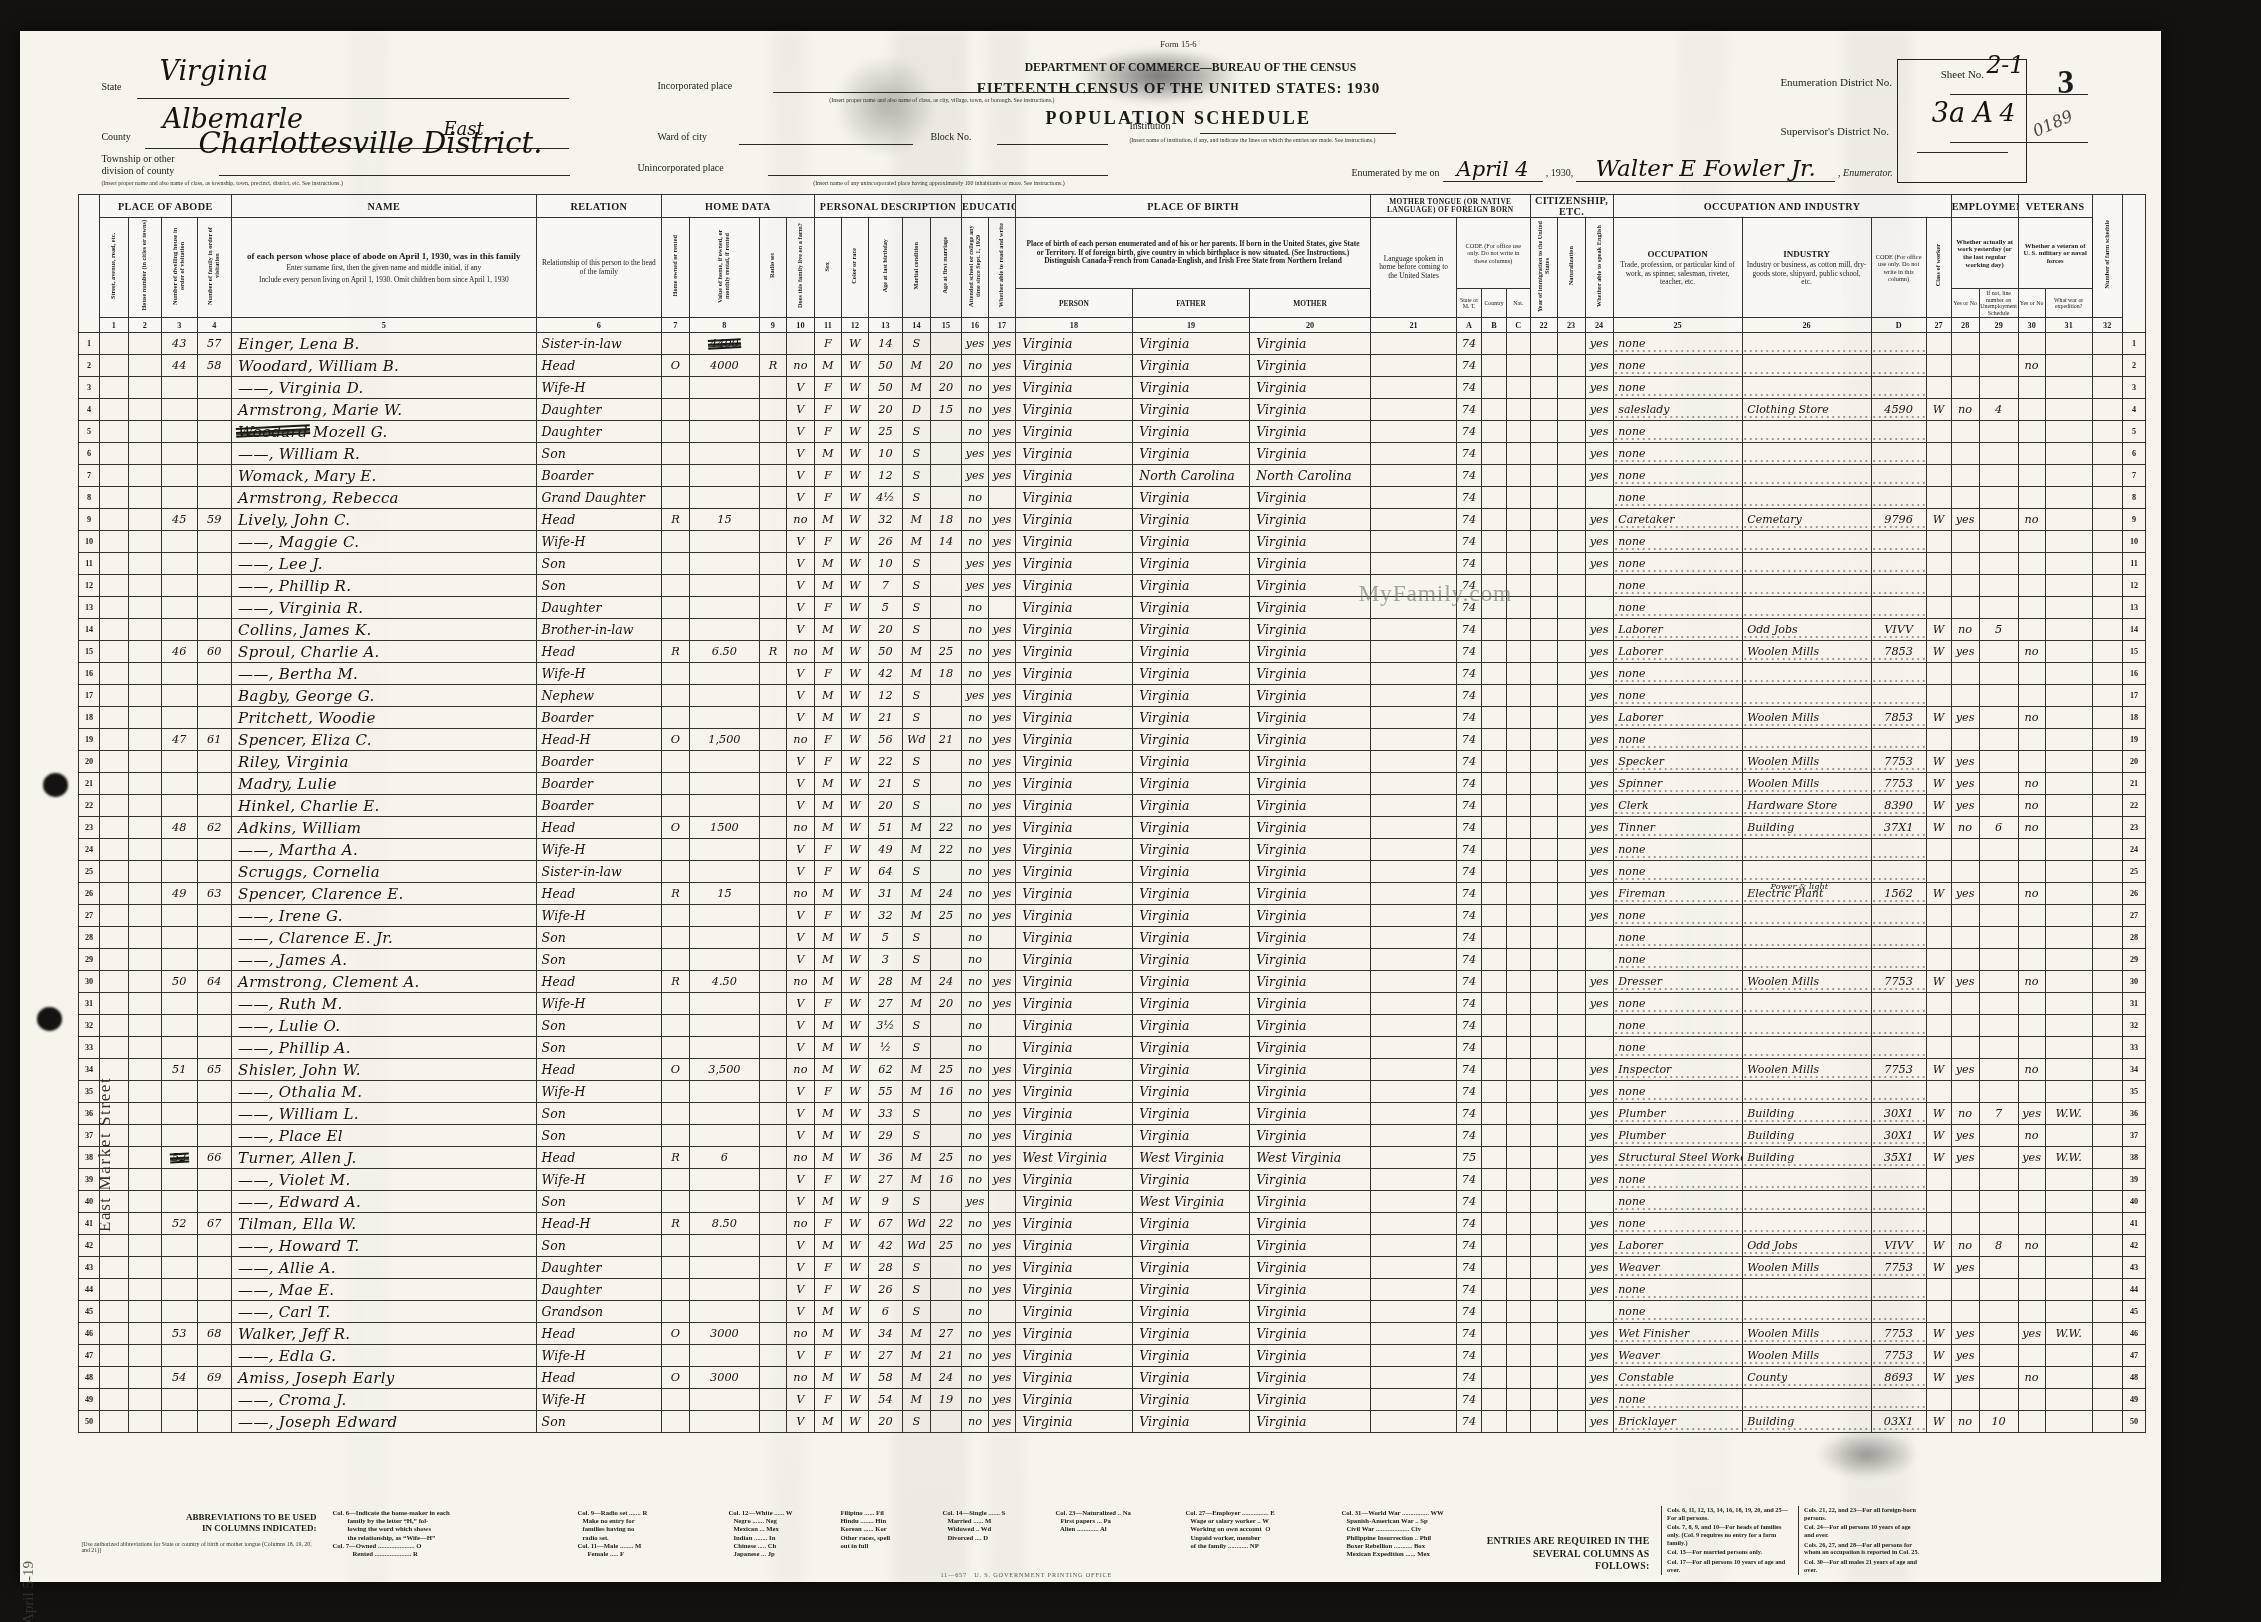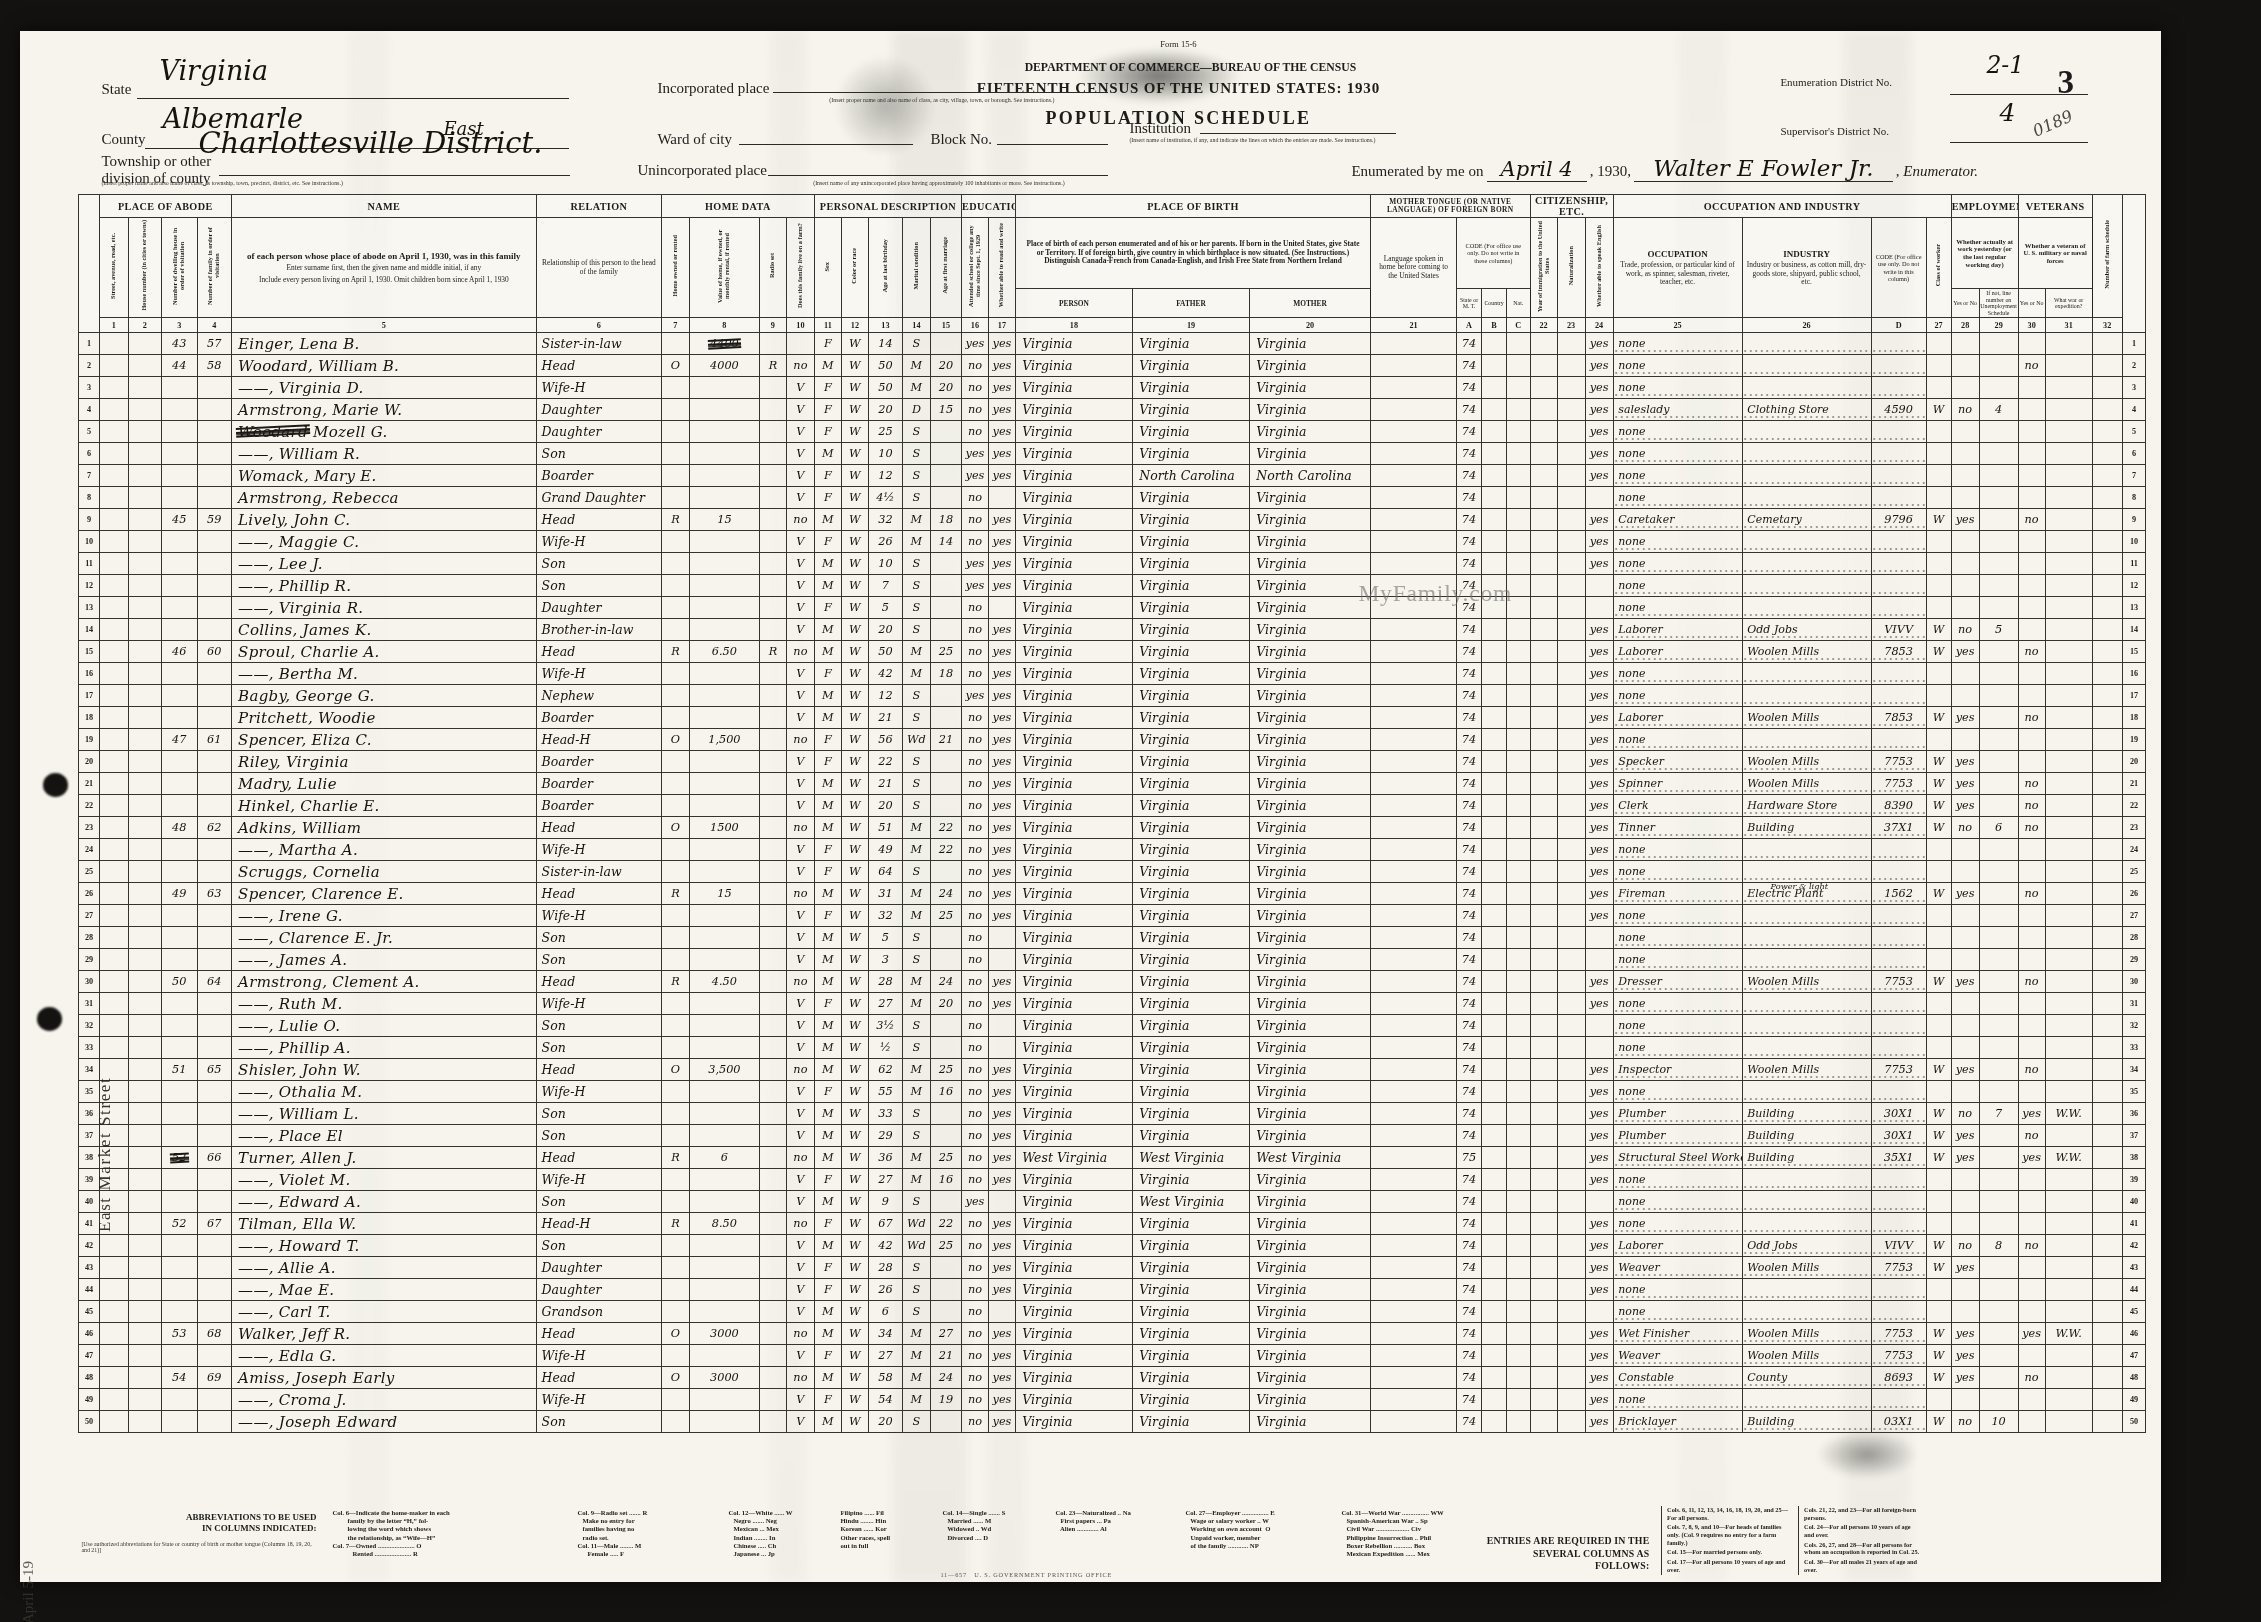--- a/index.html
+++ b/index.html
@@ -3,21 +3,21 @@
 <meta charset="utf-8">
 <style>
   html,body{margin:0;padding:0;}
   body{position:relative;width:2261px;height:1623px;background:#131210;overflow:hidden;
        font-family:"Liberation Serif",serif;color:#1d1c1a;}
   #paper{position:absolute;left:20.4px;top:31px;width:2141px;height:1551px;background:#f6f4ec;
          box-shadow:0 0 17px rgba(0,0,0,.65);}
   .print{color:#1d1c1a;}
   .hw{font-family:"DejaVu Serif",serif;font-style:italic;color:#16130f;}
   .rule{position:absolute;border-bottom:1.2px solid #2a2a28;height:0;}
-  .lbl{font-size:15px;}
+  .lbl{font-size:10px;}
   .tinynote{font-size:5.9px;color:#333;line-height:1.1;}
   .streak{position:absolute;top:0;height:100%;filter:blur(5.5px);
           background:linear-gradient(180deg,rgba(30,30,30,.5),rgba(110,110,110,.12) 35%,rgba(40,40,40,.4));}
   .smudge{position:absolute;filter:blur(3.1px);
           background:radial-gradient(ellipse at center,rgba(12,12,10,.55),rgba(12,12,10,0) 70%);}
   .hole{position:absolute;width:25px;height:23.5px;border-radius:50%;background:#141312;filter:blur(0.8px);}
   #watermark{position:absolute;font-size:23.5px;color:rgba(110,110,110,.6);
              font-family:"Liberation Serif",serif;letter-spacing:0.8px;}
   #streetNote{position:absolute;writing-mode:vertical-rl;transform:rotate(180deg);
               font-size:17px;letter-spacing:1.6px;color:#24201b;opacity:.9;}
@@ -129,20 +129,25 @@
   <div class="hfield tinynote" style="left:1109px;top:106px;width:270px;">(Insert name of institution, if any, and indicate the lines on which the entries are made.  See instructions.)</div>
 
   <div class="hfield lbl" style="left:1760px;top:45px;font-size:11px;">Enumeration District No.</div>
   <div class="hfield hw" style="left:1966px;top:20.4px;font-size:23.5px;">2-1</div>
   <div class="rule" style="left:1930px;top:63px;width:138px;"></div>
 
   <div class="hfield lbl" style="left:1760px;top:94px;font-size:11px;">Supervisor's District No.</div>
   <div class="hfield hw" style="left:1979px;top:67px;font-size:25px;">4</div>
   <div class="rule" style="left:1930px;top:111px;width:138px;"></div>
 
+  <div id="sheetBox" style="left:1877px;top:28px;width:128px;height:122px;">
+    <div class="lbl" style="margin-top:7.8px;font-size:11px;">Sheet No.</div>
+    <div class="hw" style="font-size:27px;margin-top:17px;">3a A</div>
+    <div class="rule" style="left:19px;top:92px;width:91px;"></div>
+  </div>
   <div class="hfield print" style="left:2037px;top:33px;font-size:33px;font-weight:bold;">3</div>
   <div class="hfield hw" style="left:2012px;top:83px;font-size:16.4px;color:#4a4540;transform:rotate(-24deg);">0189</div>
 
   <div class="hfield" style="left:1331px;top:124px;white-space:nowrap;">
     <span class="lbl">Enumerated by me on</span>
     <span class="hw" style="font-size:21px;border-bottom:1.2px solid #2a2a28;padding:0 14px;">April 4</span>
     <span class="lbl">, 1930,</span>
     <span class="hw" style="font-size:23px;border-bottom:1.2px solid #2a2a28;padding:0 19px;">Walter E Fowler Jr.</span>
     <span class="lbl" style="font-style:italic;">, Enumerator.</span>
   </div>

